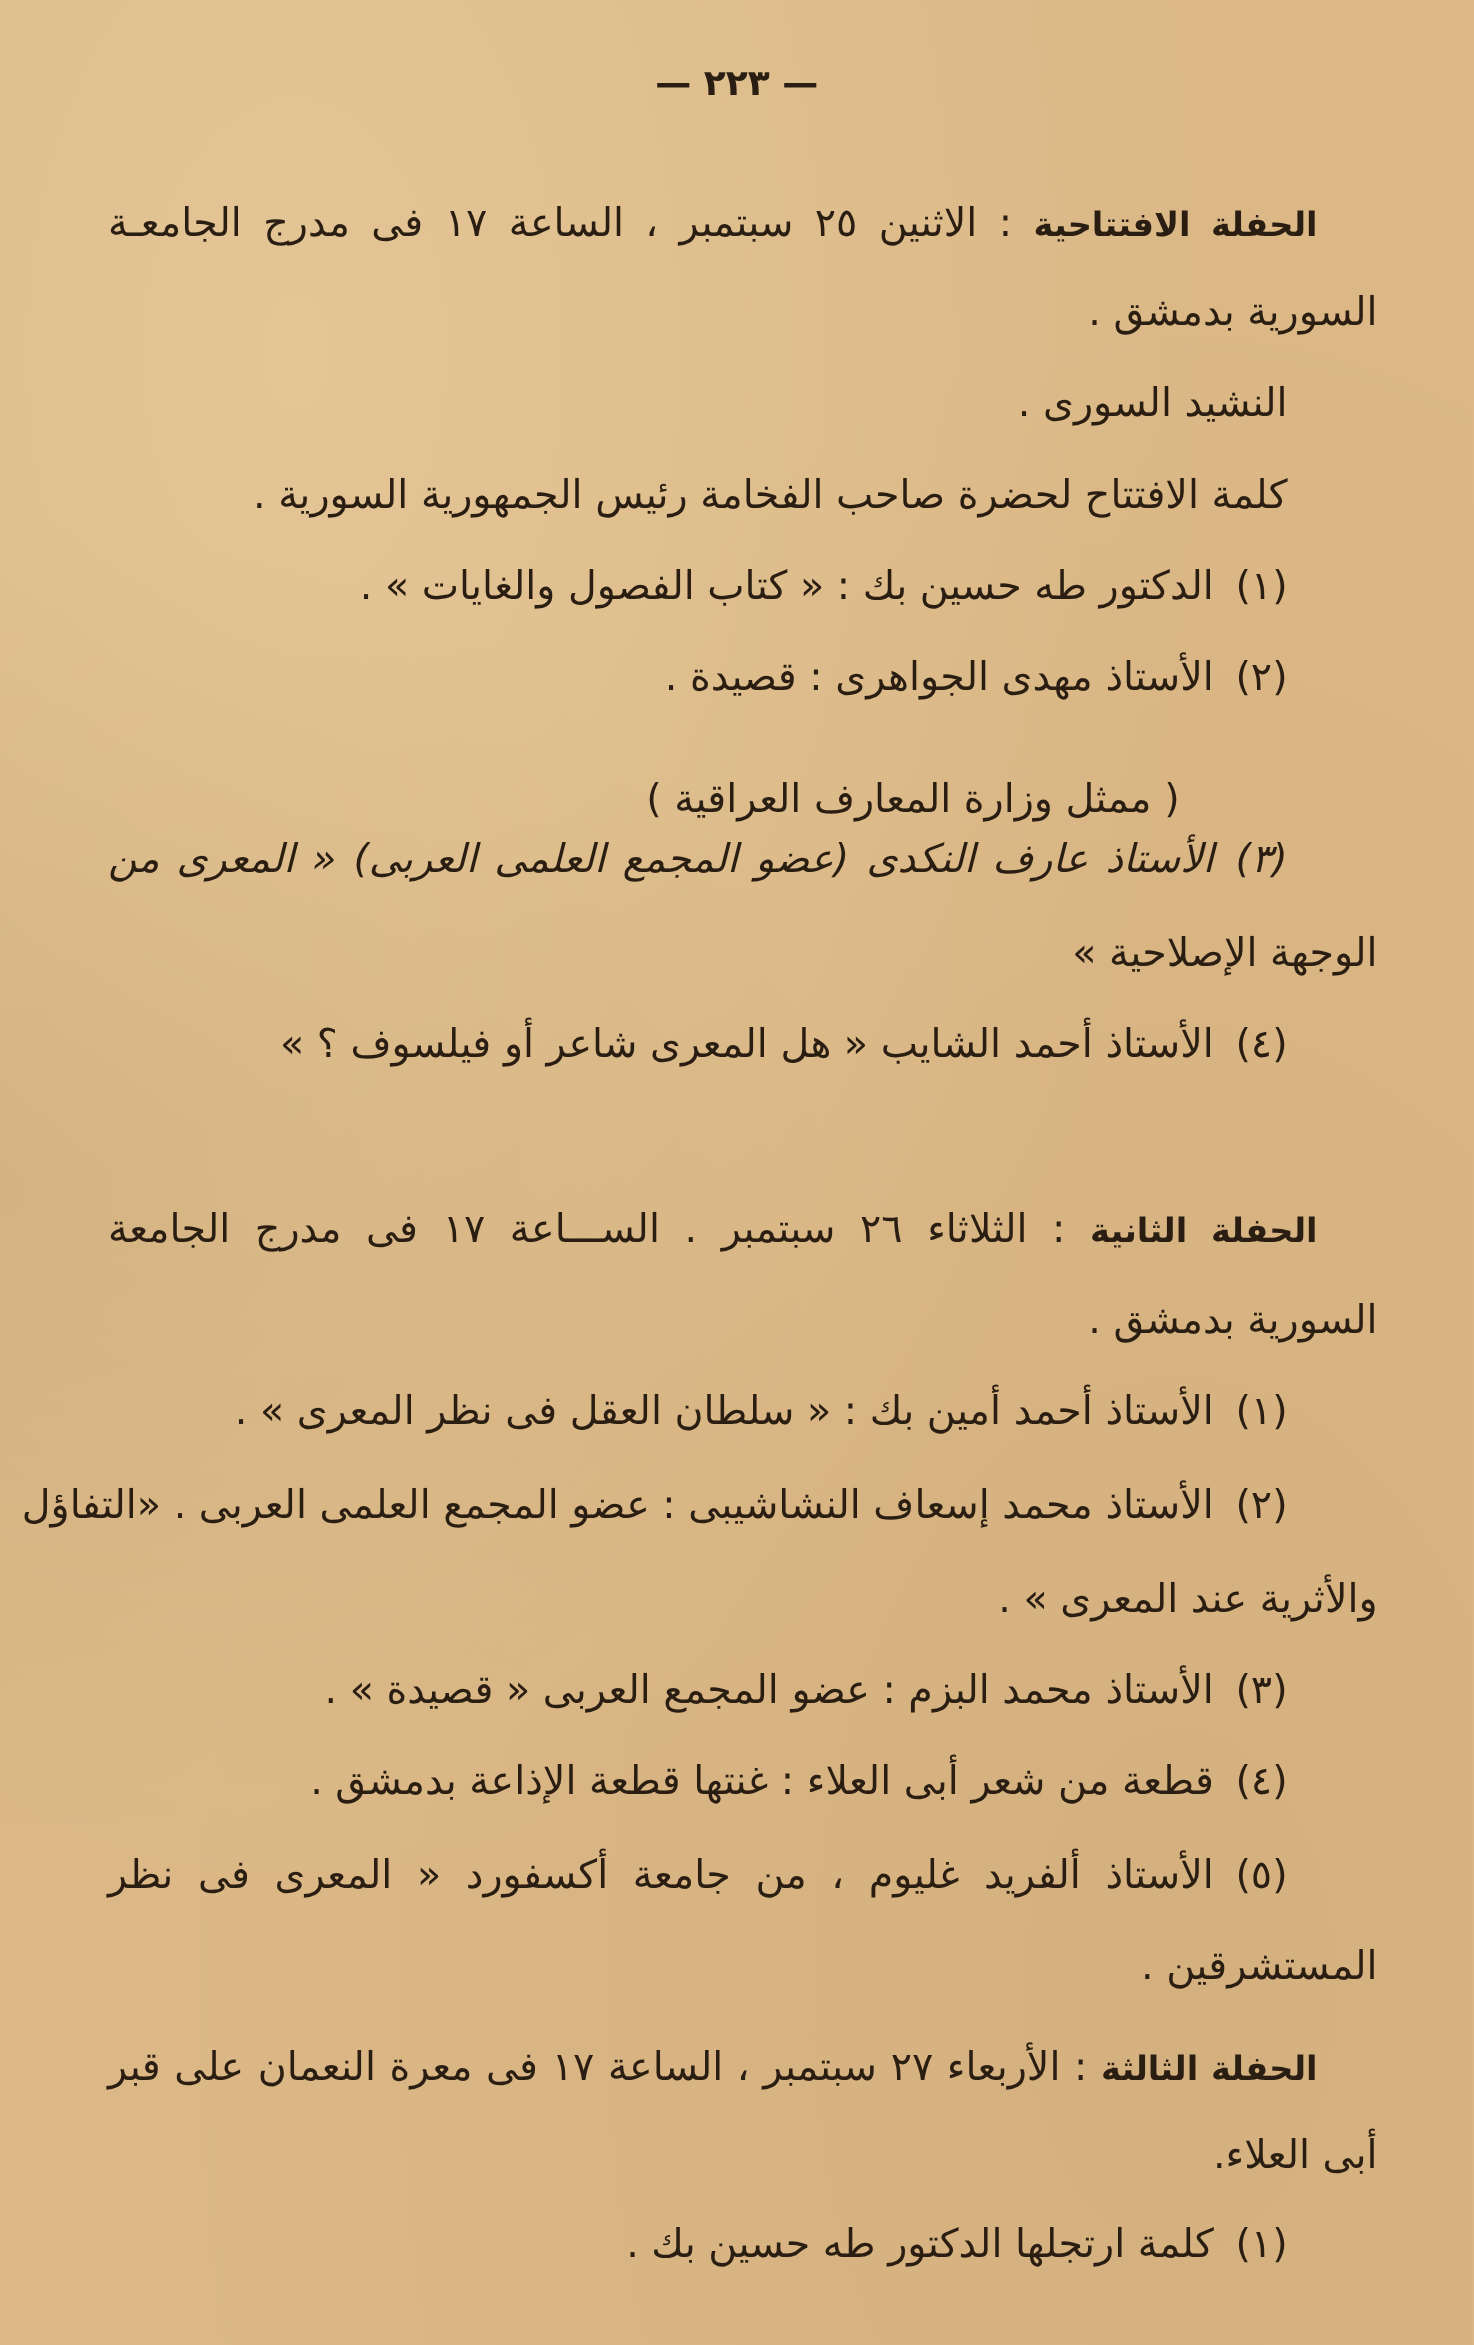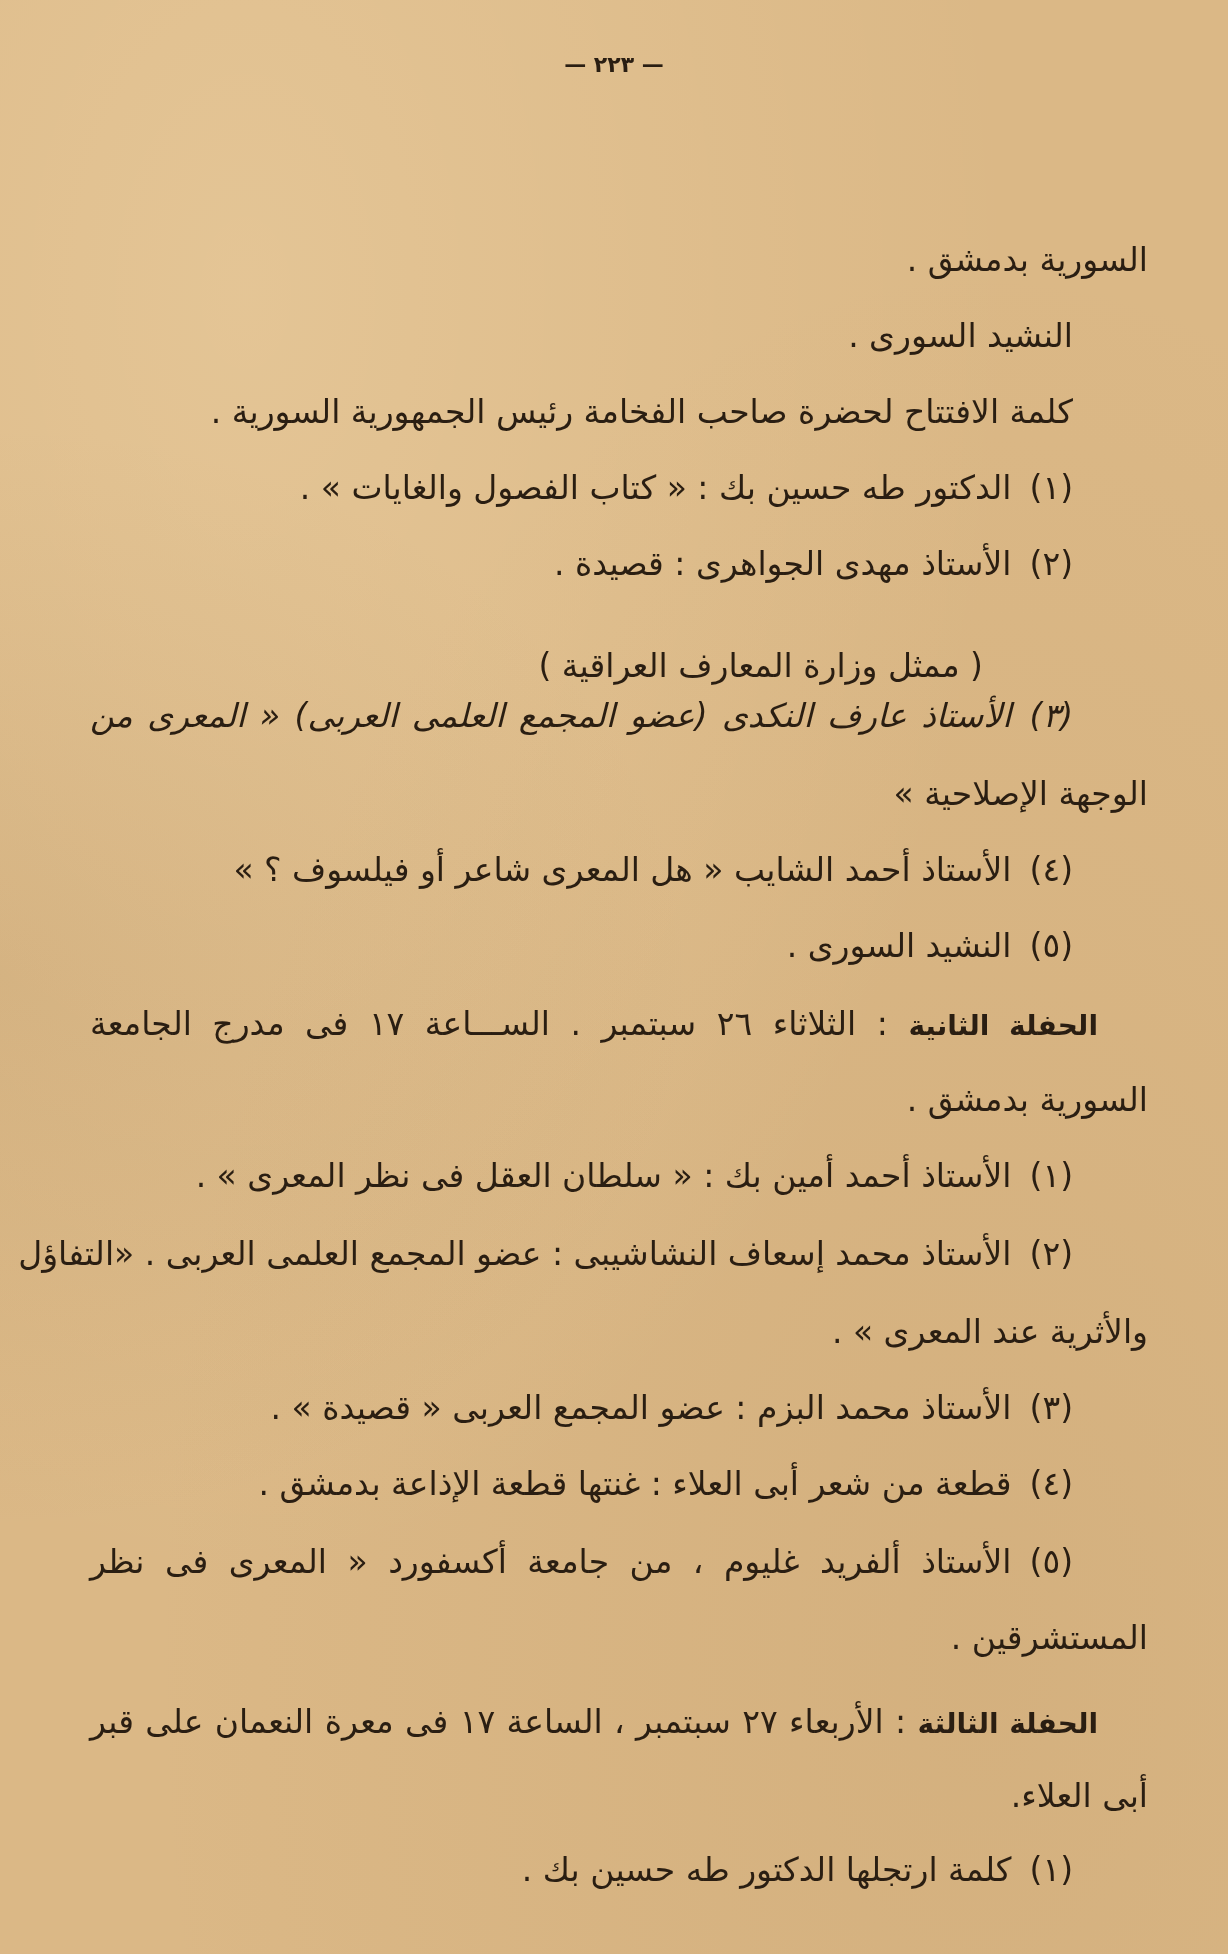--- a/index.html
+++ b/index.html
@@ -22,21 +22,21 @@
       position: relative;
       width: 1228px;
       height: 1954px;
     }
     .page-number {
       position: absolute;
       top: 52px;
       left: 0;
       width: 1228px;
       text-align: center;
-      font-size: 22px;
+      font-size: 30px;
       font-weight: bold;
       letter-spacing: 2px;
       direction: rtl;
     }
     .line {
       position: absolute;
       direction: rtl;
       font-size: 33px;
       line-height: 44px;
       white-space: nowrap;
@@ -68,43 +68,44 @@
       font-size: 28px;
     }
   </style>
 </head>
 <body>
 
 <div class="page">
 
   <div class="page-number">— ٢٢٣ —</div>
 
+  <div class="line full" style="top:164px;">
+    <span class="head">الحفلة الافتتاحية</span>
+    <span>: الاثنين ٢٥ سبتمبر ، الساعة ١٧ فى مدرج الجامعـة</span>
+  </div>
   <div class="line cont" style="top:238px;">السورية بدمشق .</div>
 
   <div class="line ind" style="top:314px;">النشيد السورى .</div>
   <div class="line ind" style="top:390px;">كلمة الافتتاح لحضرة صاحب الفخامة رئيس الجمهورية السورية .</div>
 
   <div class="line ind" style="top:466px;">
     <span class="item-num">(١)</span><span>الدكتور طه حسين بك : « كتاب الفصول والغايات » .</span>
   </div>
   <div class="line ind" style="top:542px;">
     <span class="item-num">(٢)</span><span>الأستاذ مهدى الجواهرى  :  قصيدة .</span>
   </div>
   <div class="line sub" style="top:644px;">( ممثل وزارة المعارف العراقية )</div>
 
   <div class="line ind2 full" style="top:694px; right:155px; left:90px;font-style:italic;">
     <span class="item-num">(٣)</span><span>الأستاذ عارف النكدى (عضو المجمع العلمى العربى) « المعرى من</span>
   </div>
   <div class="line cont" style="top:772px;">الوجهة الإصلاحية »</div>
 
   <div class="line ind" style="top:848px;">
     <span class="item-num">(٤)</span><span>الأستاذ أحمد الشايب « هل المعرى شاعر أو فيلسوف ؟ »</span>
-  </div>
-  <div class="line ind" style="top:924px;">
-    <span class="item-num">(٥)</span><span>النشيد السورى .</span>
   </div>
 
   <div class="line full" style="top:1002px;">
     <span class="head">الحفلة الثانية</span>
     <span>: الثلاثاء ٢٦ سبتمبر . الســـاعة ١٧ فى مدرج الجامعة</span>
   </div>
   <div class="line cont" style="top:1078px;">السورية بدمشق .</div>
 
   <div class="line ind" style="top:1154px;">
     <span class="item-num">(١)</span><span>الأستاذ أحمد أمين بك : « سلطان العقل فى نظر المعرى » .</span>

